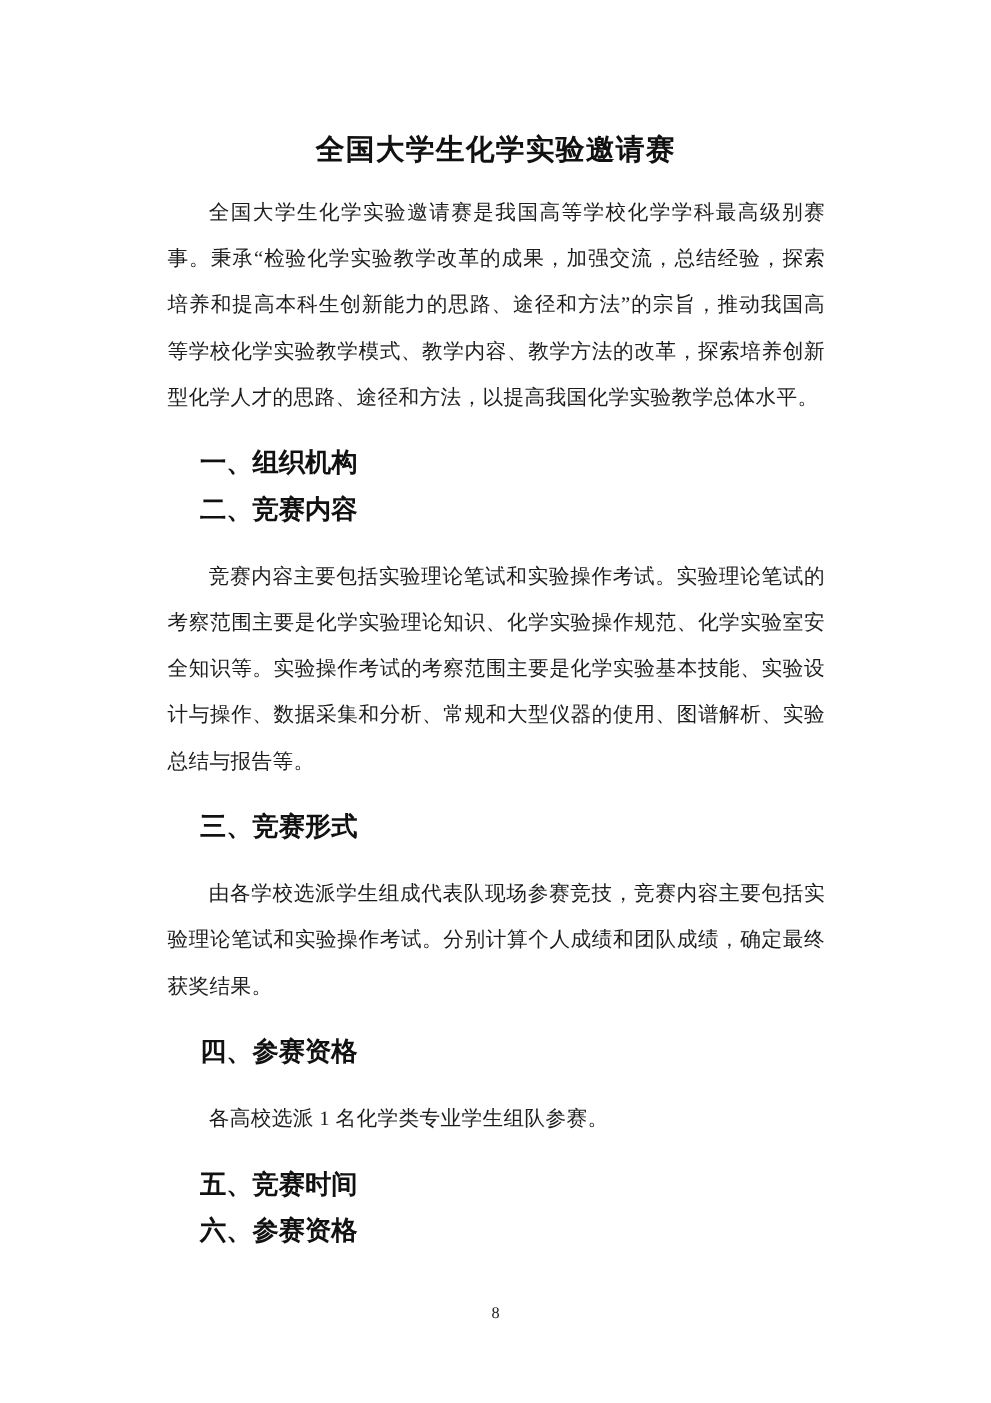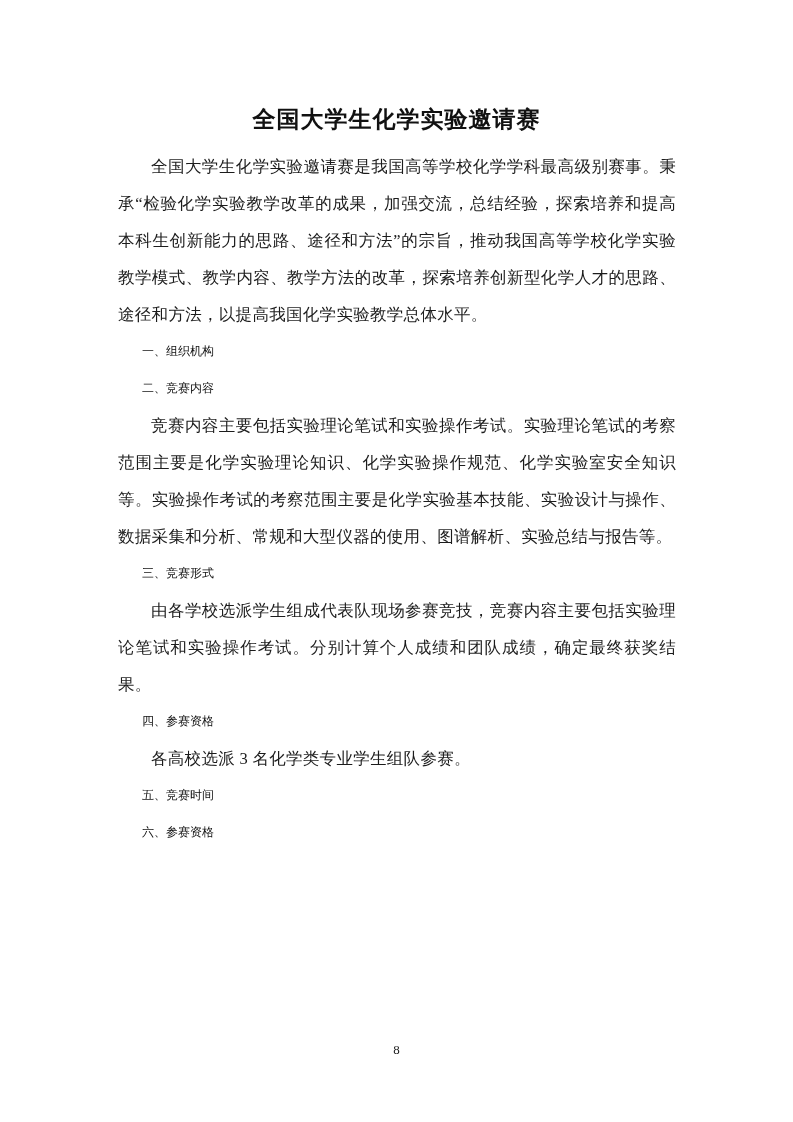--- a/index.html
+++ b/index.html
@@ -28,29 +28,29 @@
   }
   .doc-body {
     width: 558px;
     margin-left: 118px;
     margin-top: 13px;
     font-size: 16.5px;
     line-height: 37px;
     text-align: justify;
   }
   .para {
-    margin: 0;
+    margin: 16px;
     text-indent: 2em;
     letter-spacing: 0.3px;
   }
   .sec-heading {
     margin: 0;
     font-family: "Liberation Sans", sans-serif;
-    font-weight: normal;
-    font-size: 12px;
+    font-weight: bold;
+    font-size: 21px;
     line-height: 37px;
     text-indent: 2em;
     text-align: left;
     color: #111111;
   }
   .page-number {
     position: absolute;
     left: 0;
     bottom: 64px;
     width: 100%;
@@ -66,19 +66,19 @@
   <h1 class="doc-title">全国大学生化学实验邀请赛</h1>
 
   <div class="doc-body" id="doc-body">
       <p class="para">全国大学生化学实验邀请赛是我国高等学校化学学科最高级别赛事。秉承“检验化学实验教学改革的成果，加强交流，总结经验，探索培养和提高本科生创新能力的思路、途径和方法”的宗旨，推动我国高等学校化学实验教学模式、教学内容、教学方法的改革，探索培养创新型化学人才的思路、途径和方法，以提高我国化学实验教学总体水平。</p>
       <h2 class="sec-heading">一、组织机构</h2>
       <h2 class="sec-heading">二、竞赛内容</h2>
       <p class="para">竞赛内容主要包括实验理论笔试和实验操作考试。实验理论笔试的考察范围主要是化学实验理论知识、化学实验操作规范、化学实验室安全知识等。实验操作考试的考察范围主要是化学实验基本技能、实验设计与操作、数据采集和分析、常规和大型仪器的使用、图谱解析、实验总结与报告等。</p>
       <h2 class="sec-heading">三、竞赛形式</h2>
       <p class="para">由各学校选派学生组成代表队现场参赛竞技，竞赛内容主要包括实验理论笔试和实验操作考试。分别计算个人成绩和团队成绩，确定最终获奖结果。</p>
       <h2 class="sec-heading">四、参赛资格</h2>
-      <p class="para">各高校选派 3 名化学类专业学生组队参赛。</p>
+      <p class="para">各高校选派 1 名化学类专业学生组队参赛。</p>
       <h2 class="sec-heading">五、竞赛时间</h2>
       <h2 class="sec-heading">六、参赛资格</h2>
     </div>
 
   <div class="page-number">8</div>
 </div>
 
 </body></html>

